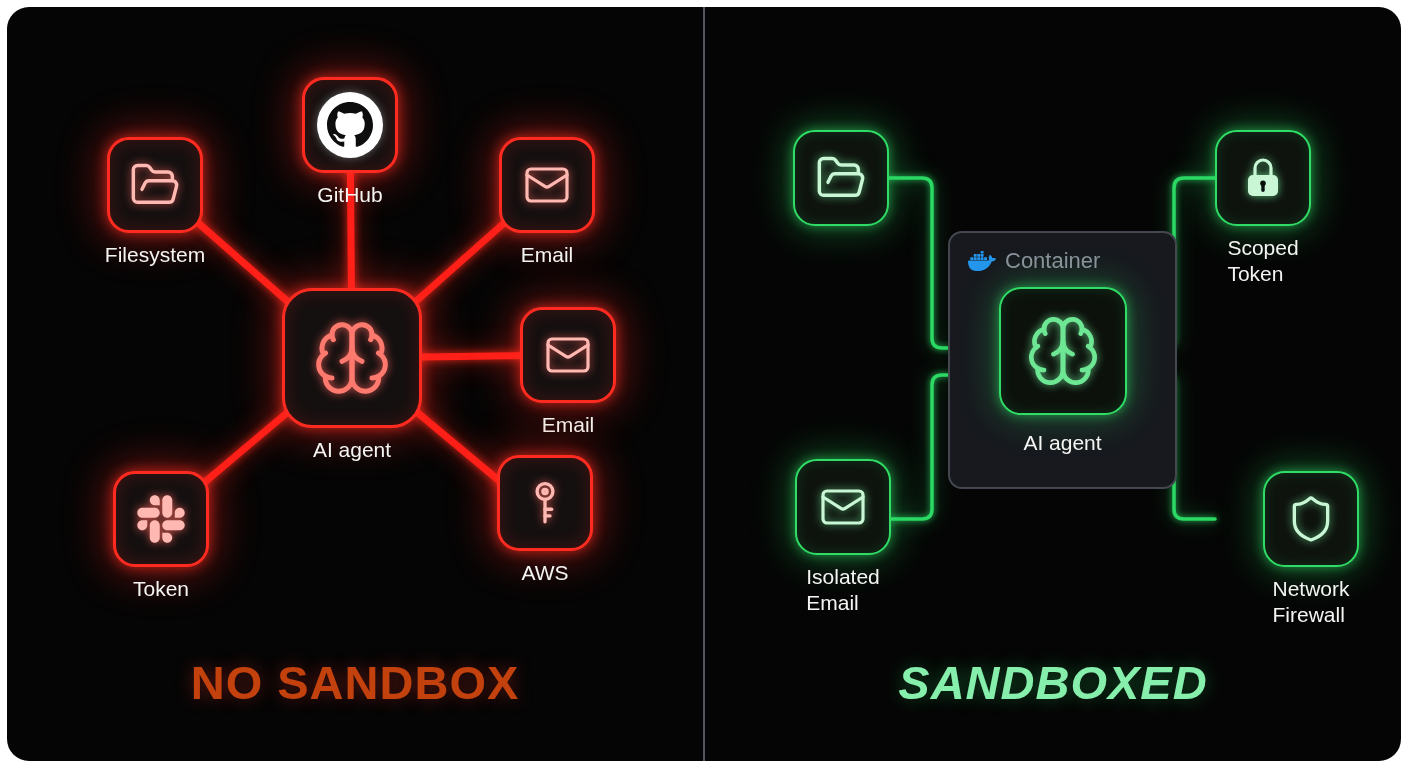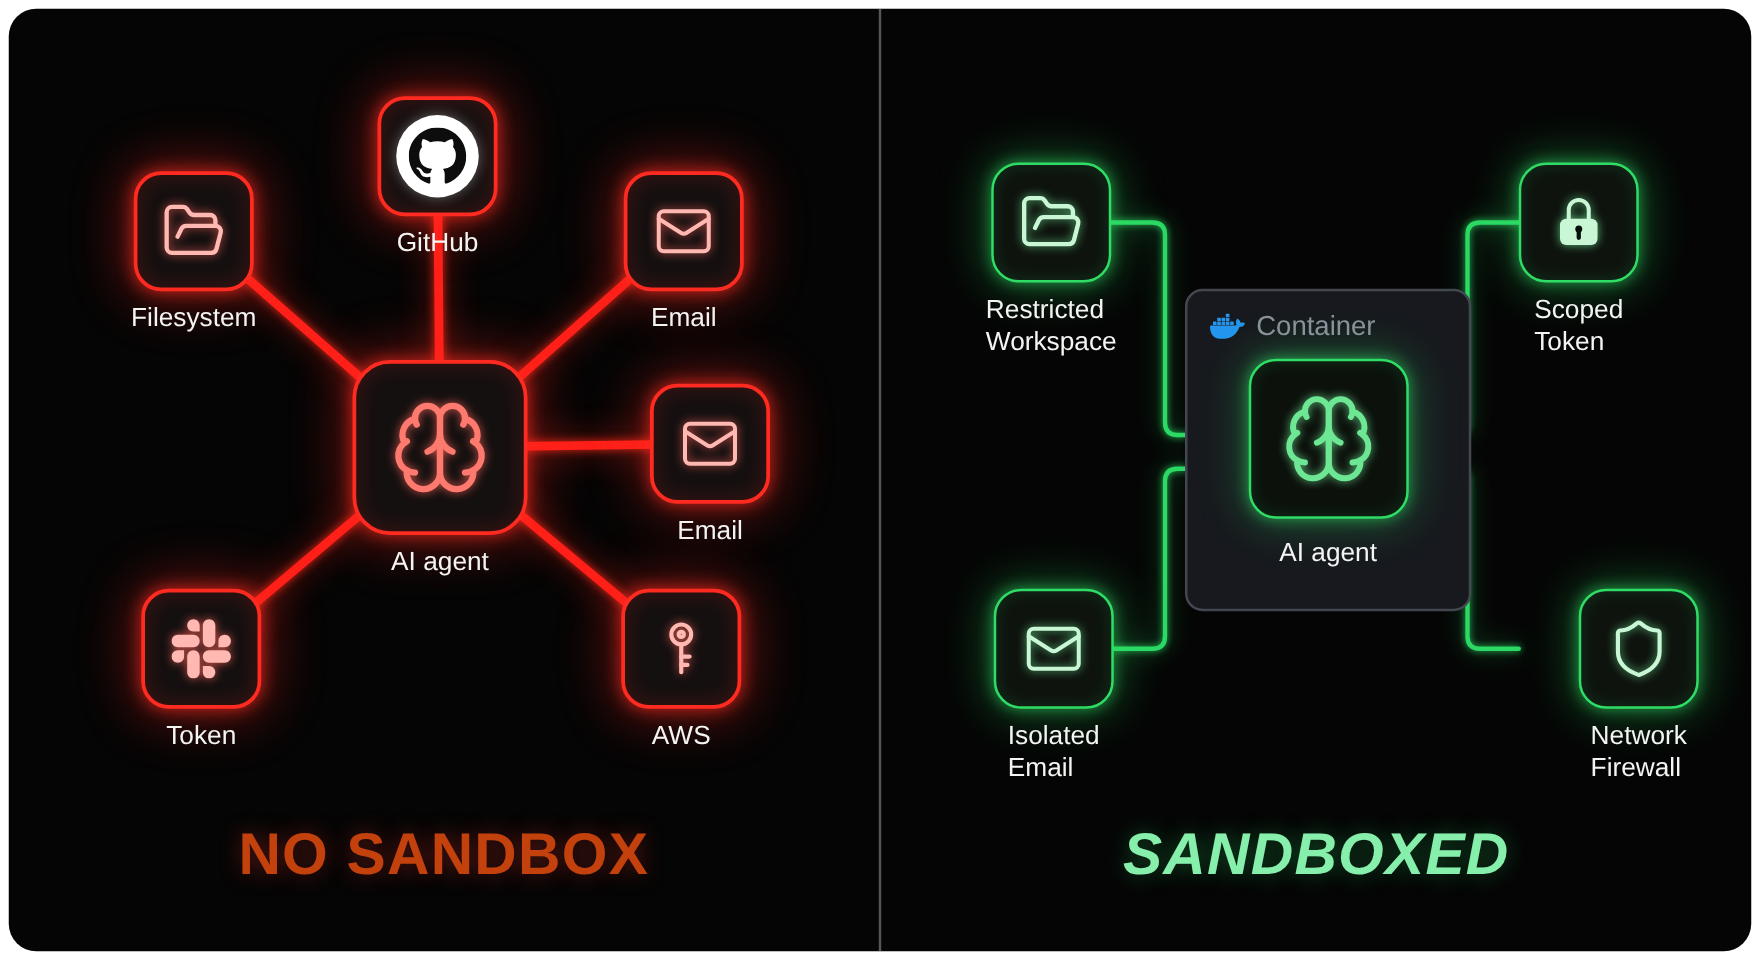--- a/index.html
+++ b/index.html
@@ -186,21 +186,21 @@
               <path d="M27.2 80c0 7.3-5.9 13.2-13.2 13.2C6.7 93.2.8 87.3.8 80c0-7.3 5.9-13.2 13.2-13.2h13.2V80zm6.6 0c0-7.3 5.9-13.2 13.2-13.2 7.3 0 13.2 5.9 13.2 13.2v33c0 7.3-5.9 13.2-13.2 13.2-7.3 0-13.2-5.9-13.2-13.2V80z"></path>
               <path d="M47 27.2c-7.3 0-13.2-5.9-13.2-13.2C33.8 6.7 39.7.8 47 .8c7.3 0 13.2 5.9 13.2 13.2v13.2H47zm0 6.6c7.3 0 13.2 5.9 13.2 13.2 0 7.3-5.9 13.2-13.2 13.2H14c-7.3 0-13.2-5.9-13.2-13.2 0-7.3 5.9-13.2 13.2-13.2h33z"></path>
               <path d="M99.9 47c0-7.3 5.9-13.2 13.2-13.2 7.3 0 13.2 5.9 13.2 13.2 0 7.3-5.9 13.2-13.2 13.2H99.9V47zm-6.6 0c0 7.3-5.9 13.2-13.2 13.2-7.3 0-13.2-5.9-13.2-13.2V14C66.9 6.7 72.8.8 80.1.8c7.3 0 13.2 5.9 13.2 13.2v33z"></path>
               <path d="M80.1 99.8c7.3 0 13.2 5.9 13.2 13.2 0 7.3-5.9 13.2-13.2 13.2-7.3 0-13.2-5.9-13.2-13.2V99.8h13.2zm0-6.6c-7.3 0-13.2-5.9-13.2-13.2 0-7.3 5.9-13.2 13.2-13.2h33c7.3 0 13.2 5.9 13.2 13.2 0 7.3-5.9 13.2-13.2 13.2h-33z"></path>
             </svg>
         </span>
       </div>
       <div class="label">Token</div>
     </div>
 
-    <div class="node red" style="left:490px; top:464px; --s:96px">
+    <div class="node red" style="left:490px; top:448px; --s:96px">
       <div class="box">
         <span class="icon">
           <svg width="50" height="50" viewBox="0 0 24 24" fill="none" stroke="currentColor" stroke-width="1.6" stroke-linecap="round" stroke-linejoin="round">
               <circle cx="12" cy="6.5" r="3.8"></circle>
               <circle cx="12" cy="6.5" r="1"></circle>
               <path d="M12 10.3V21"></path>
               <path d="M12 15h3.2"></path>
               <path d="M12 18.2h2.4"></path>
             </svg>
         </span>
@@ -214,22 +214,20 @@
   <section>
 
     <div class="node green" style="left:786px; top:123px; --s:96px">
       <div class="box">
         <span class="icon">
           <svg width="52" height="52" viewBox="0 0 24 24" fill="none" stroke="currentColor" stroke-width="1.6" stroke-linecap="round" stroke-linejoin="round">
               <path d="m6 14 1.45-2.9A2 2 0 0 1 9.24 10H20a2 2 0 0 1 1.94 2.5l-1.55 6a2 2 0 0 1-1.94 1.5H4a2 2 0 0 1-2-2V5a2 2 0 0 1 2-2h3.93a2 2 0 0 1 1.66.9l.82 1.2a2 2 0 0 0 1.66.9H18a2 2 0 0 1 2 2v2"></path>
             </svg>
         </span>
       </div>
-      <div class="label">Restricted
-Workspace</div>
     </div>
 
     <div class="node green" style="left:1208px; top:123px; --s:96px">
       <div class="box">
         <span class="icon">
           <svg width="48" height="48" viewBox="0 0 24 24" fill="none" stroke="currentColor" stroke-width="1.6" stroke-linecap="round" stroke-linejoin="round">
               <rect x="4.5" y="10.5" width="15" height="10.5" rx="2.5" fill="currentColor" stroke="none"></rect>
               <path d="M8 10.5V7a4 4 0 0 1 8 0v3.5"></path>
               <circle cx="12" cy="14.6" r="1.4" fill="#07100a" stroke="none"></circle>
               <path d="M12 15.6v2.5" stroke="#07100a" stroke-width="1.7"></path>
@@ -260,21 +258,21 @@
               <path d="M3.477 10.896a4 4 0 0 1 .585-.396"></path>
               <path d="M19.938 10.5a4 4 0 0 1 .585.396"></path>
               <path d="M6 18a4 4 0 0 1-1.967-.516"></path>
               <path d="M19.967 17.484A4 4 0 0 1 18 18"></path>
             </svg>
         </span>
       </div>
       <div class="ai-label">AI agent</div>
     </div>
 
-    <div class="node green" style="left:788px; top:464px; --s:96px">
+    <div class="node green" style="left:788px; top:452px; --s:96px">
       <div class="box">
         <span class="icon">
           <svg width="48" height="48" viewBox="0 0 24 24" fill="none" stroke="currentColor" stroke-width="1.6" stroke-linecap="round" stroke-linejoin="round">
               <rect x="2" y="4" width="20" height="16" rx="2"></rect>
               <path d="m22 7-8.97 5.7a1.94 1.94 0 0 1-2.06 0L2 7"></path>
             </svg>
         </span>
       </div>
       <div class="label">Isolated
 Email</div>

